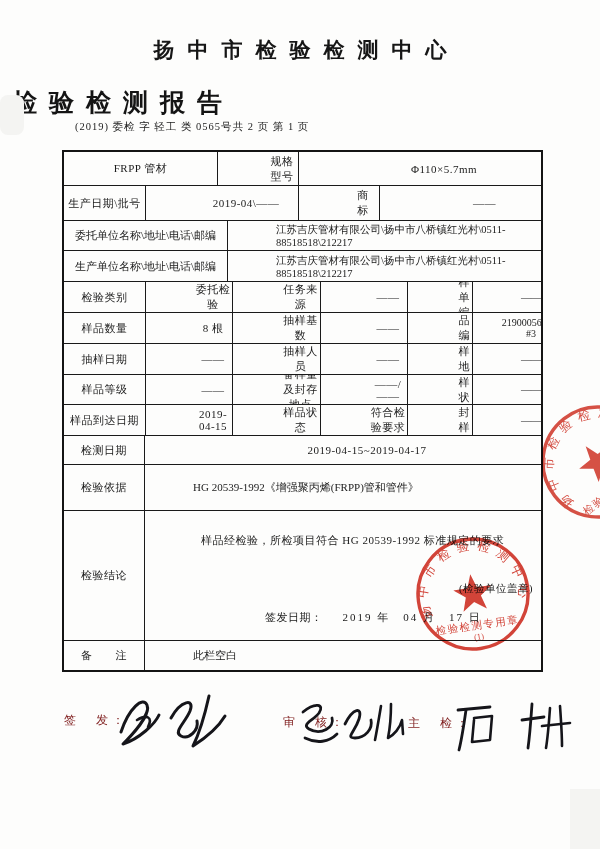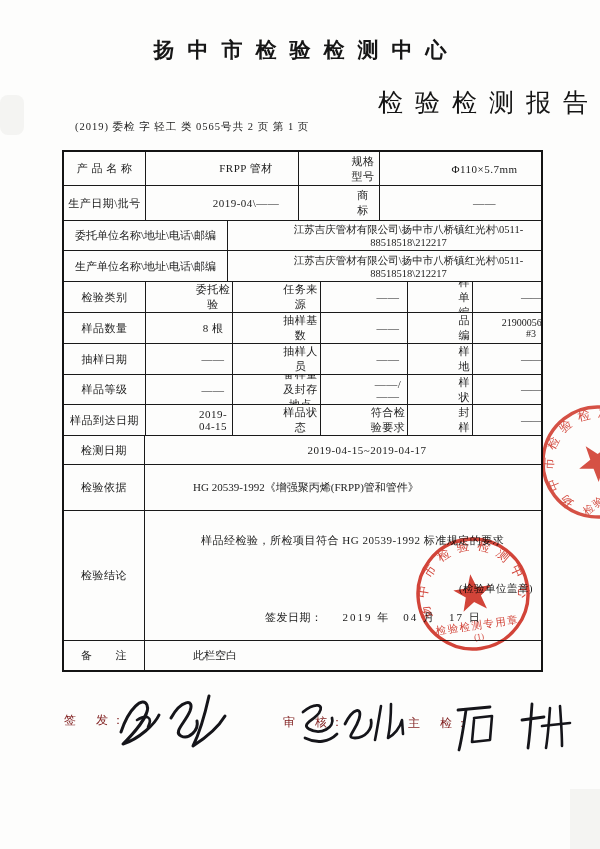--- a/index.html
+++ b/index.html
@@ -9,21 +9,21 @@
     font-family:"Liberation Serif","DejaVu Serif",serif;
   }
   .page{position:absolute;inset:0;border-radius:30px;}
 
   
   .org-title{
     margin-top:36px;text-align:center;font-size:21px;font-weight:bold;
     letter-spacing:13px;text-indent:13px;color:#161616;
   }
   .report-title{
-    margin-top:22px;text-align:right;font-size:25px;font-weight:normal;
+    margin-top:22px;text-align:left;font-size:25px;font-weight:bold;
     letter-spacing:12px;text-indent:12px;color:#141414;
   }
   .doc-line{
     position:absolute;left:75px;right:55px;top:120px;
     display:flex;justify-content:flex-start;
     font-size:10.5px;letter-spacing:1px;color:#222;
   }
 
   
   .tbl{
@@ -31,21 +31,21 @@
     border:2.5px solid #141414;box-sizing:border-box;background:transparent;
   }
   .row{display:flex;box-sizing:border-box;}
   .row + .row{border-top:1px solid #1a1a1a;}
   .c{
     box-sizing:border-box;display:flex;align-items:center;justify-content:center;
     font-size:11px;color:#1b1b1b;letter-spacing:.5px;text-align:center;
     overflow:hidden;
   }
   .c + .c{border-left:1px solid #1a1a1a;padding-left:48px;}
-  .left{justify-content:flex-start;padding-left:8px;text-align:center;letter-spacing:0;}
+  .left{justify-content:flex-start;padding-left:8px;text-align:left;letter-spacing:0;}
   .h35{height:33px}.h36{height:35px}.h31{height:30px}.h32{height:31px}
   .h30{height:29px}.h47{height:46px}.h132{height:130px}
   
   .a1{width:81px}.a2{width:153px}.a3{width:81px}.a4{flex:1}
   
   .b1{width:163px;letter-spacing:0}.b2{flex:1;font-size:10.5px}
   
   .g1{width:81px}.g2{width:87px}.g3{width:88px}.g4{width:87px}.g5{width:65px;letter-spacing:0}.g6{flex:1;font-size:10px;letter-spacing:0}
   
   .d1{width:80px}.d2{flex:1}
@@ -86,21 +86,20 @@
   <div class="report-title">检验检测报告</div>
 
   <div class="doc-line">
     <span>(2019)  委检 字 轻工 类 0565号</span>
     <span>共 2 页 第 1 页</span>
   </div>
 
   <div class="tbl">
 
     <div class="row h35">
-      <div class="c a1">产 品 名 称</div>
       <div class="c a2">FRPP 管材</div>
       <div class="c a3">规格型号</div>
       <div class="c a4">Φ110×5.7mm</div>
     </div>
 
     <div class="row h36">
       <div class="c a1">生产日期\批号</div>
       <div class="c a2">2019-04\——</div>
       <div class="c a3">商　　标</div>
       <div class="c a4">——</div>

